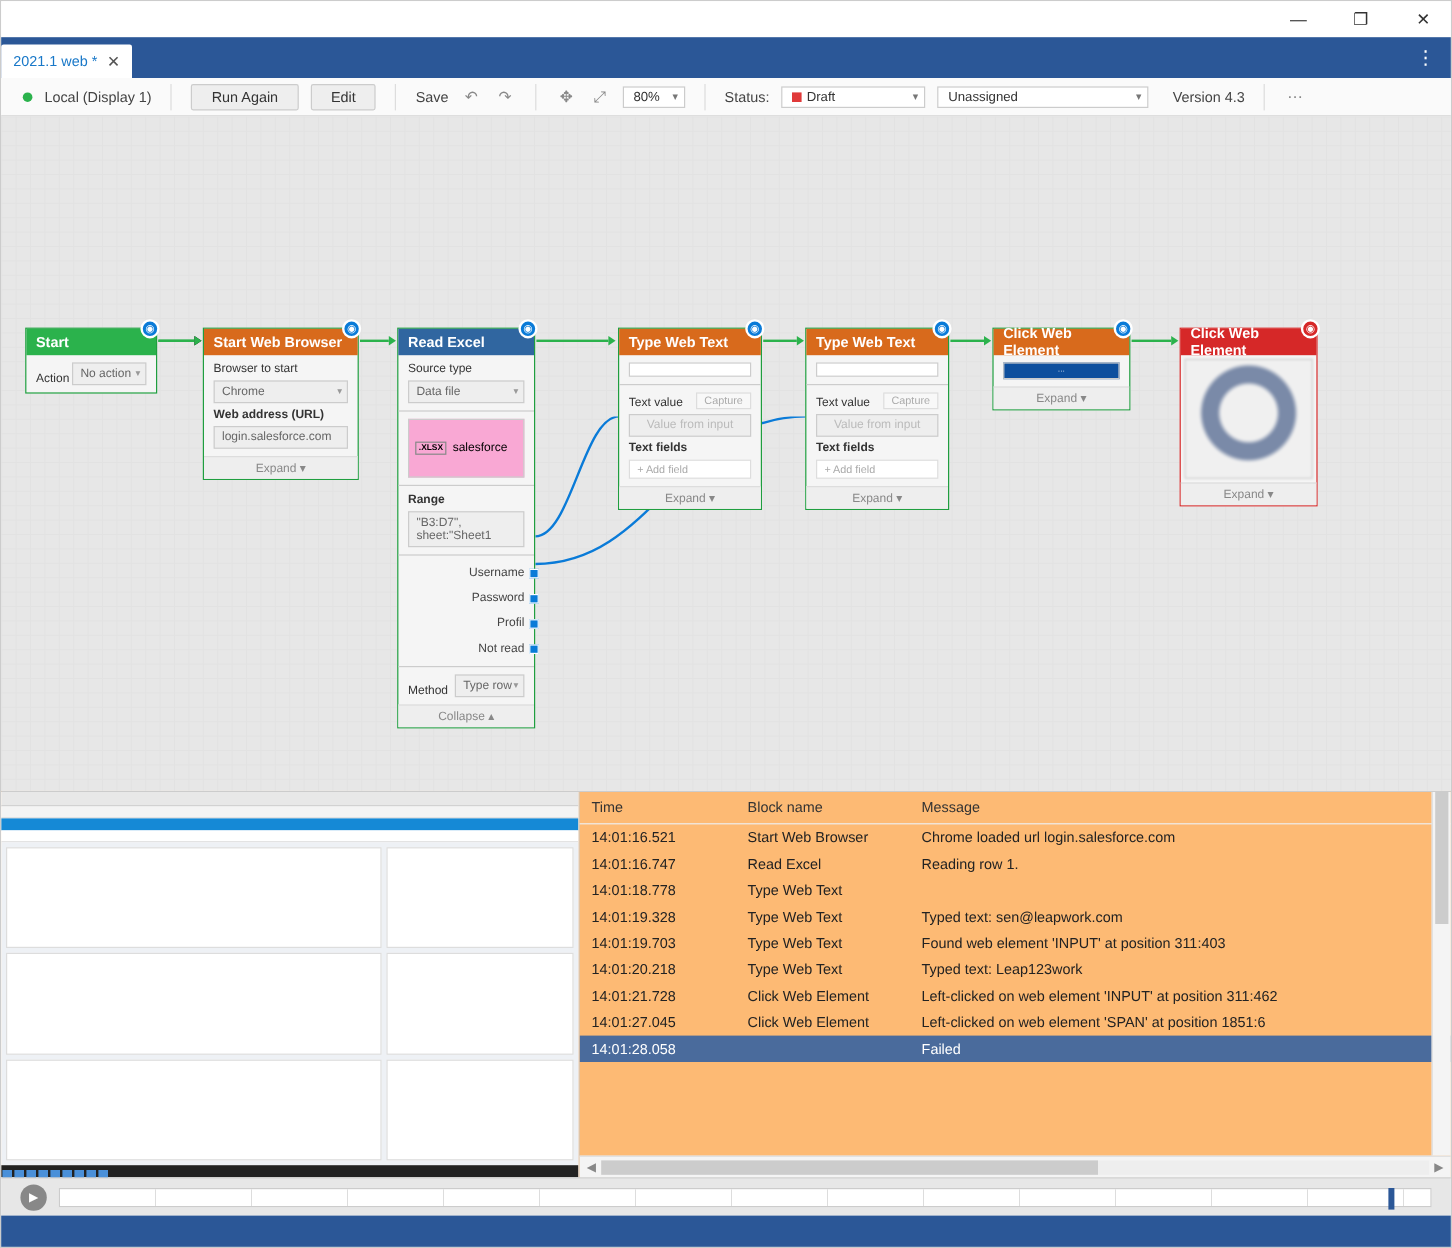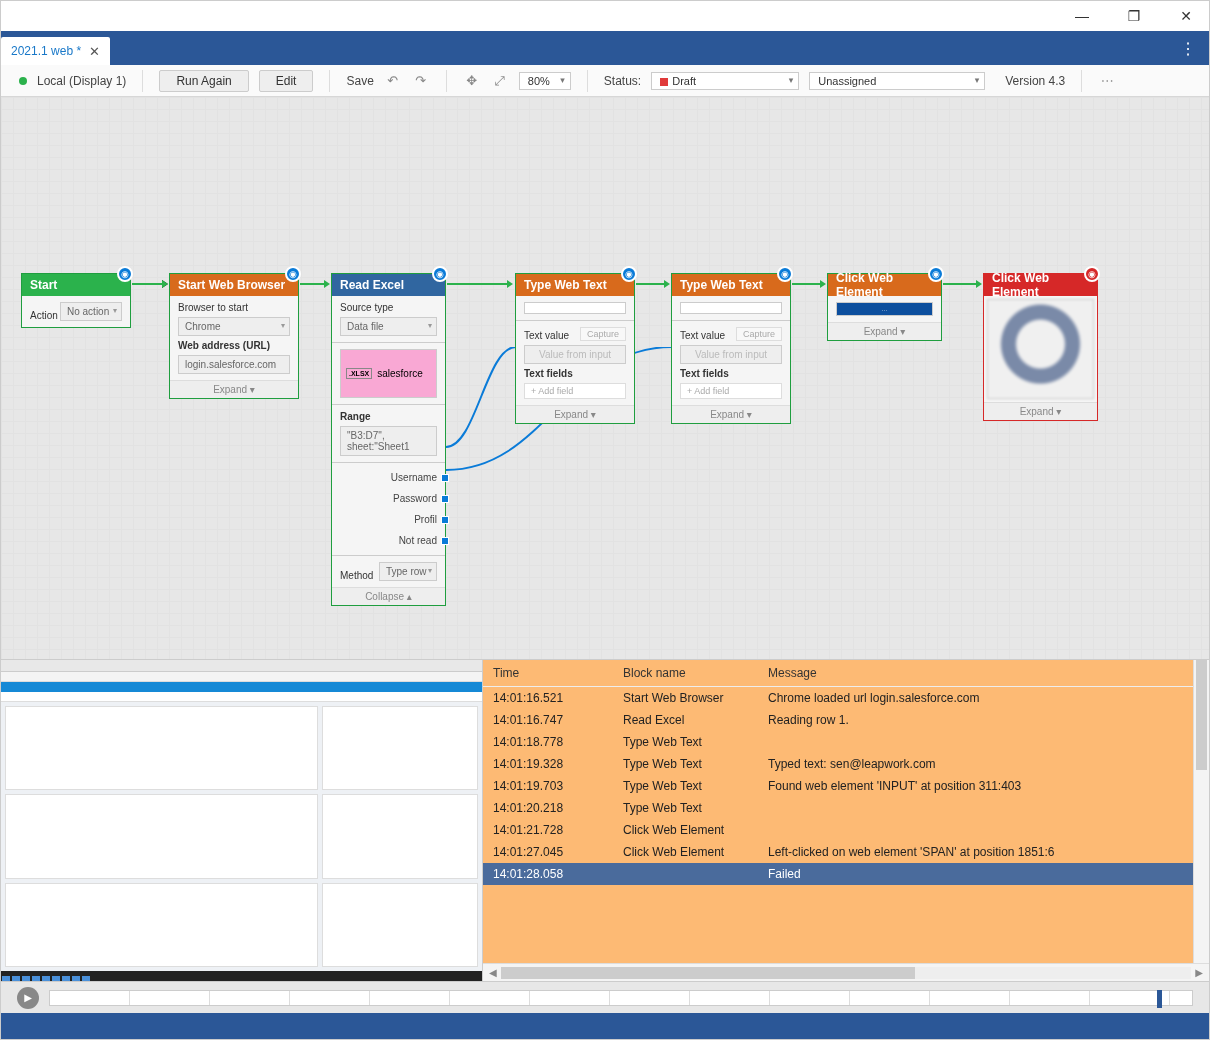--- a/index.html
+++ b/index.html
@@ -126,21 +126,21 @@
     <div class="sep"></div>
     <span>Save</span>
     <span class="tb-icon">↶</span>
     <span class="tb-icon">↷</span>
     <div class="sep"></div>
     <span class="tb-icon">✥</span>
     <span class="tb-icon">⤢</span>
     <span class="tb-sel">80%</span>
     <div class="sep"></div>
     <span>Status:</span>
-    <span class="tb-sel" style="width:148px"><span class="red-sq"></span><span>Draft</span></span>
+    <span class="tb-sel" style="width:120px"><span class="red-sq"></span><span>Draft</span></span>
     <span class="tb-sel" style="width:176px">Unassigned</span>
     <span style="margin-left:10px">Version 4.3</span>
     <div class="sep"></div>
     <span class="tb-icon">⋯</span>
   </div>
 
   <div class="canvas">
 
     <div class="arr" style="left:131px;top:186px;width:30px;background:#2bb24c">
         <style>.arr.g::after{border-left-color:#2bb24c}</style>
@@ -308,24 +308,26 @@
             <div>Typed text: sen@leapwork.com</div>
           </div>
           <div class="log-row">
             <div>14:01:19.703</div>
             <div>Type Web Text</div>
             <div>Found web element 'INPUT' at position 311:403</div>
           </div>
           <div class="log-row">
             <div>14:01:20.218</div>
             <div>Type Web Text</div>
+            <div>Typed text: Leap123work</div>
           </div>
           <div class="log-row">
             <div>14:01:21.728</div>
             <div>Click Web Element</div>
+            <div>Left-clicked on web element 'INPUT' at position 311:462</div>
           </div>
           <div class="log-row">
             <div>14:01:27.045</div>
             <div>Click Web Element</div>
             <div>Left-clicked on web element 'SPAN' at position 1851:6</div>
           </div>
           <div class="log-row fail">
             <div>14:01:28.058</div>
             <div></div>
             <div>Failed</div>

